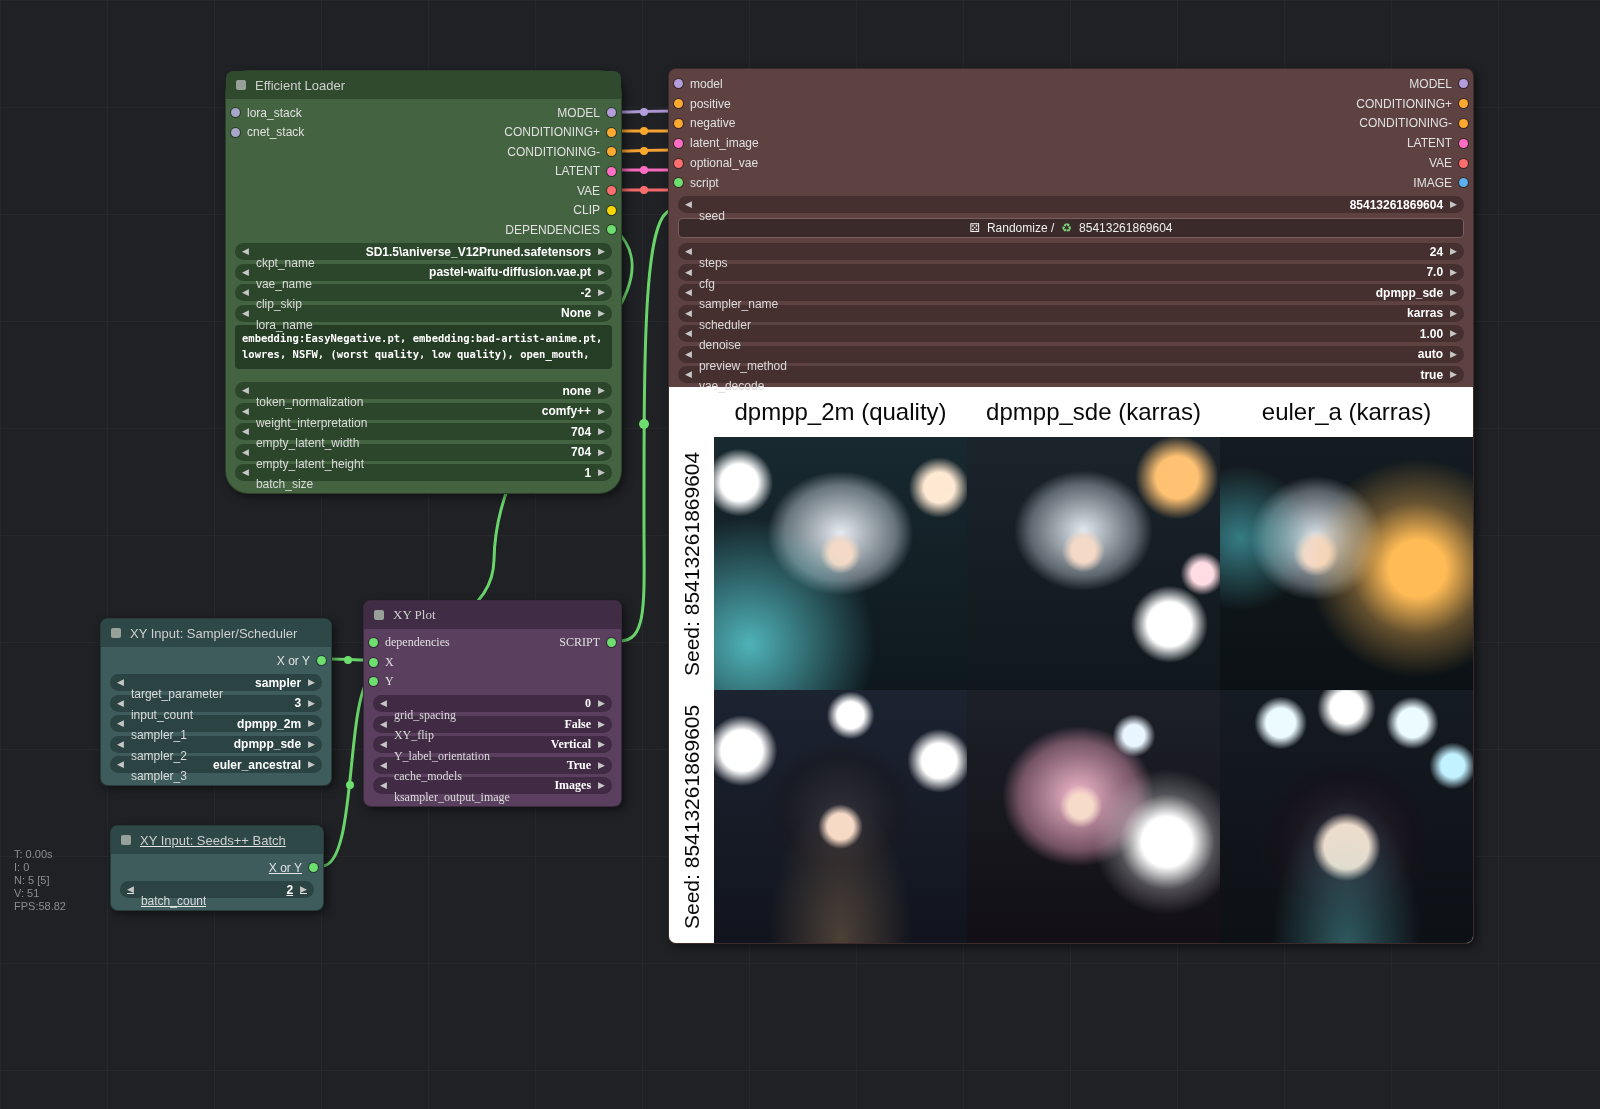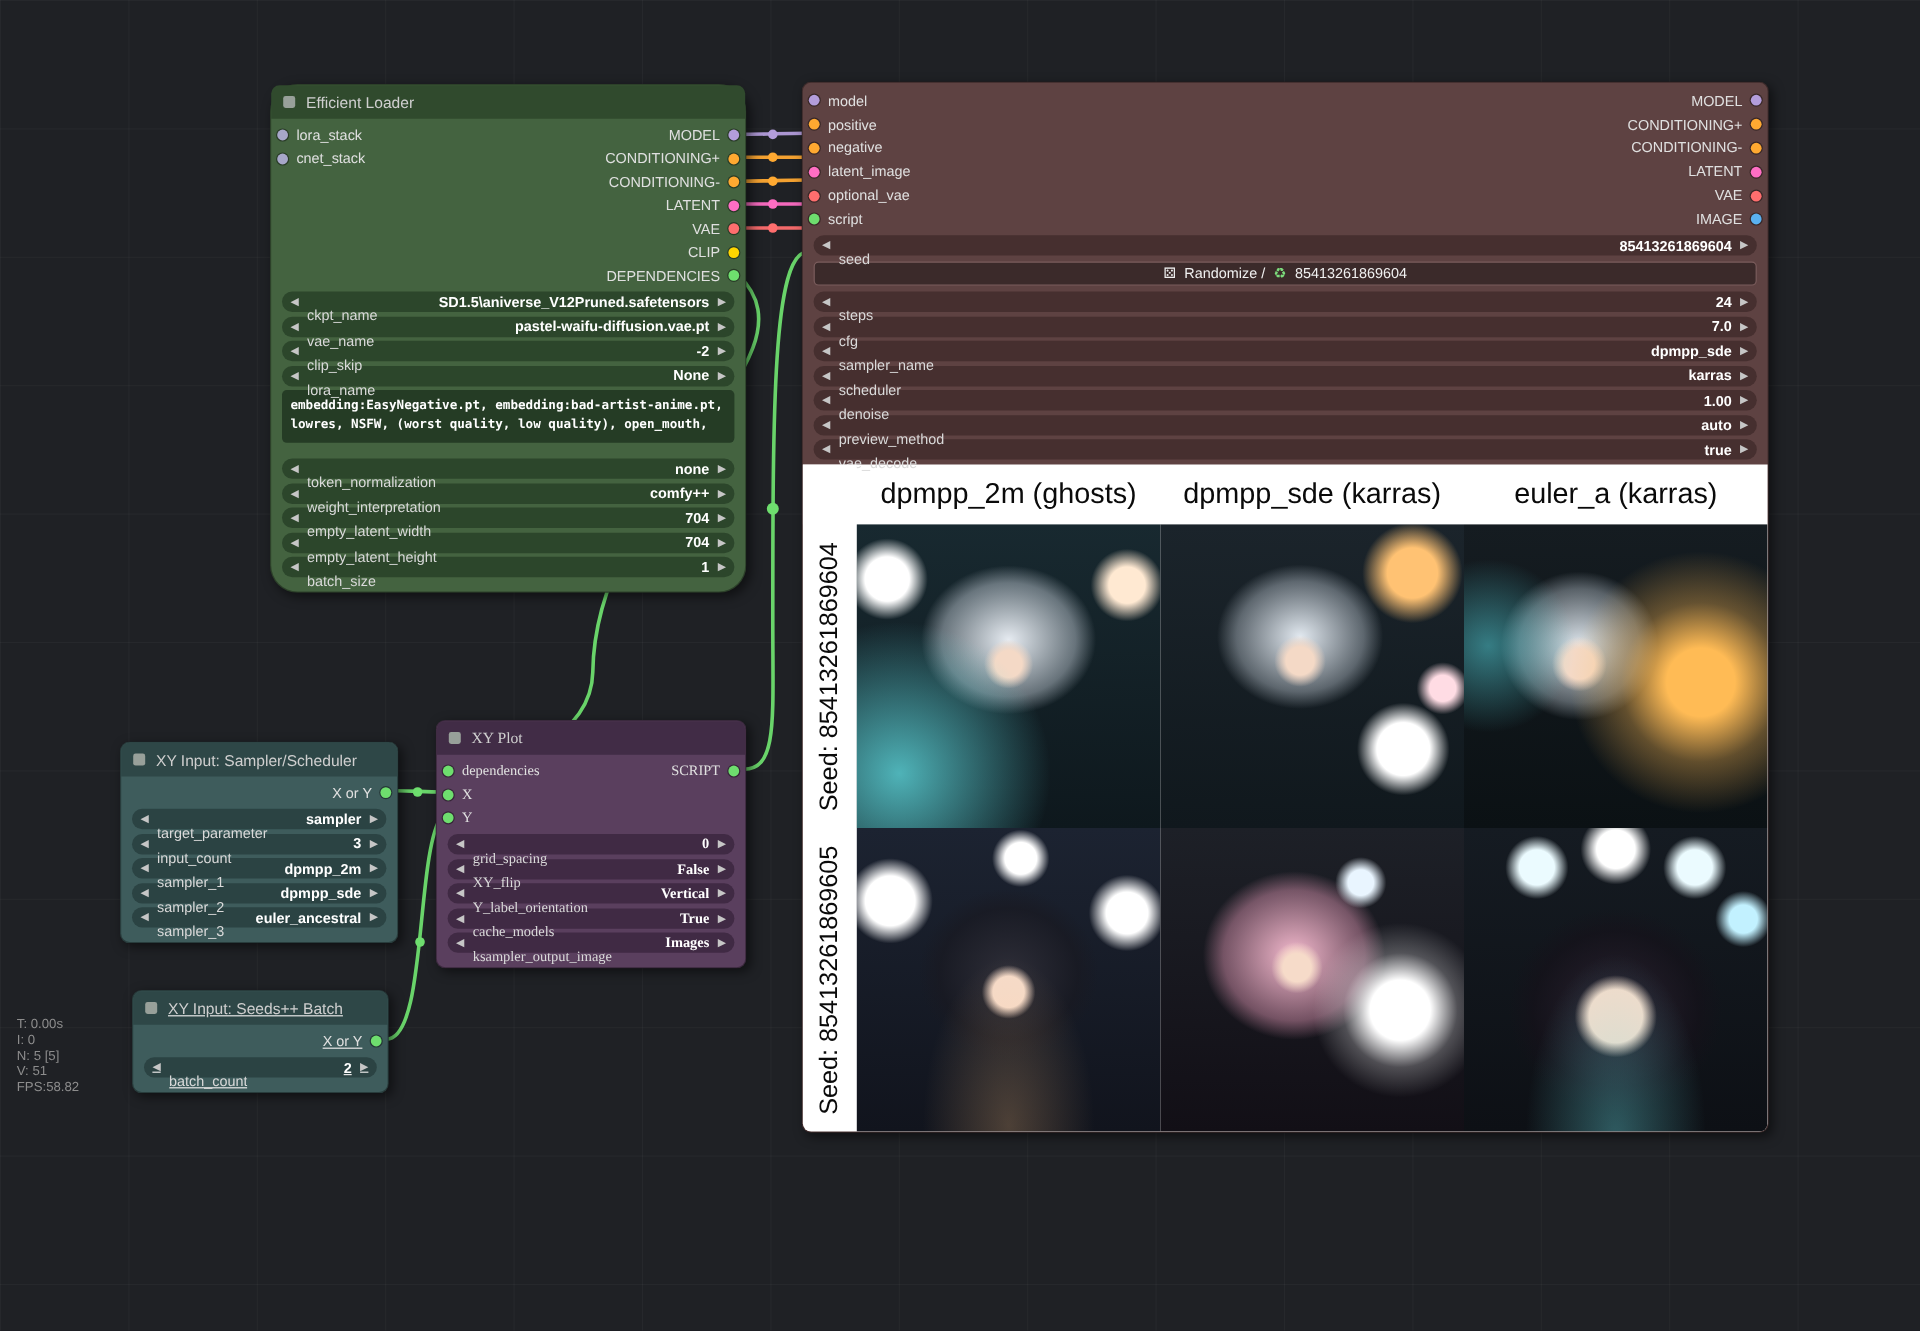--- a/index.html
+++ b/index.html
@@ -329,21 +329,21 @@
       </div>
       <div class="widget">
         <span class="arr">◀</span>
         <span class="wlab">vae_decode</span>
         <span class="wval">true</span>
         <span class="arr">▶</span>
       </div>
 
       <div class="panel">
         <div class="corner"></div>
-        <div class="gh">dpmpp_2m (ghosts)</div>
+        <div class="gh">dpmpp_2m (quality)</div>
         <div class="gh">dpmpp_sde (karras)</div>
         <div class="gh">euler_a (karras)</div>
         <div class="gv">Seed: 85413261869604</div>
         <div class="cell r1c1"></div>
         <div class="cell r1c2"></div>
         <div class="cell r1c3"></div>
         <div class="gv">Seed: 85413261869605</div>
         <div class="cell r2c1"></div>
         <div class="cell r2c2"></div>
         <div class="cell r2c3"></div>

